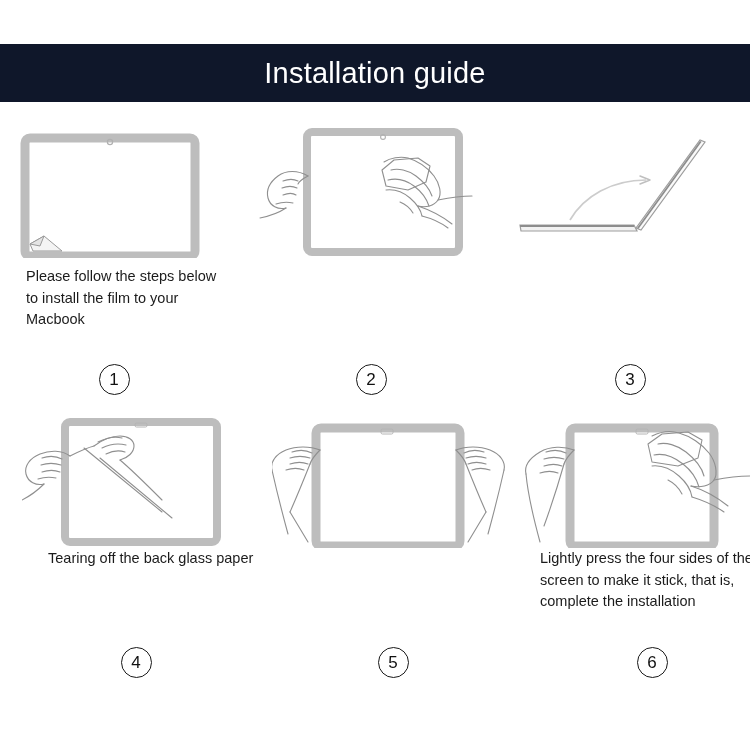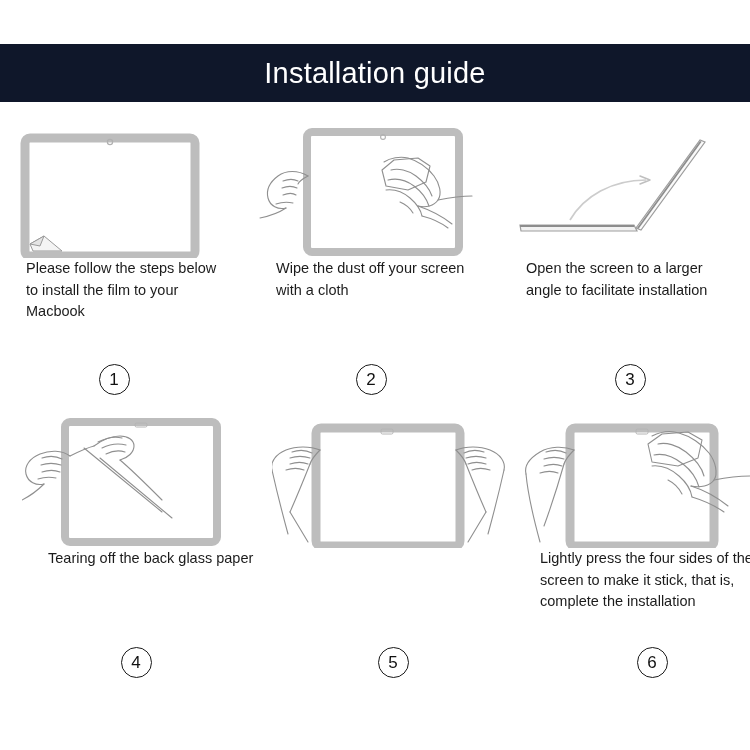--- a/index.html
+++ b/index.html
@@ -59,21 +59,21 @@
     width: 250px;
     height: 140px;
     position: relative;
     flex: none;
   }
   .illus svg { display: block; width: 250px; height: 140px; }
 
   .step-caption {
     width: 250px;
     box-sizing: border-box;
-    padding: 0 22px 0 26px;
+    padding: 8px 22px 0 26px;
     font-size: 14.5px;
     line-height: 21.5px;
     color: #1b1b1b;
     flex: none;
   }
   .row-bottom .step-caption { padding: 0 14px 0 26px; }
   .cell-6 .step-caption { padding: 0 6px 0 18px; }
   .cell-5 .step-caption { padding: 0 8px 0 24px; }
 
   .step-badge {
@@ -141,38 +141,36 @@
             <path d="M141 52 C148 50 158 52 166 58 C174 64 180 72 182 78"></path>
             <path d="M138 62 C146 60 156 62 164 68 C172 74 177 82 179 88"></path>
             <path d="M136 72 C144 71 153 74 160 80 C167 86 171 93 172 98"></path>
             <path d="M150 84 C155 86 160 90 163 95"></path>
             <path d="M188 82 C198 80 210 78 222 78"></path>
             <path d="M168 88 C180 92 192 98 202 106"></path>
             <path d="M172 98 C180 100 190 104 198 110"></path>
           </g>
         </svg>
       </div>
-      <div class="step-caption">Wipe the dust off your screen with a cloth</div>
       <div class="step-badge">2</div>
     </div>
 
     <div class="step-cell cell-3">
       <div class="illus">
         <svg viewBox="0 0 250 140" xmlns="http://www.w3.org/2000/svg">
           <g>
             <path d="M20 107 L134 107 L137 113 L21 113 Z" fill="#f2f2f2" stroke="#9d9d9d" stroke-width="1.2"></path>
             <path d="M20 107 L134 107 L134 109 L20 109 Z" fill="#8d8d8d"></path>
             <path d="M136 110 L200 22 L205 24 L141 112 Z" fill="#fafafa" stroke="#9d9d9d" stroke-width="1.2"></path>
             <path d="M137 110 L200 23 L201.6 23.8 L138.6 110.8 Z" fill="#8d8d8d"></path>
             <path d="M70 102 C84 78 112 62 146 62" fill="none" stroke="#cccccc" stroke-width="1.7"></path>
             <path d="M140 58 L150 62 L140 66" fill="none" stroke="#bfbfbf" stroke-width="1.5" stroke-linejoin="round" stroke-linecap="round"></path>
           </g>
         </svg>
       </div>
-      <div class="step-caption">Open the screen to a larger angle to facilitate installation</div>
       <div class="step-badge">3</div>
     </div>
   </div>
 
   <div class="row-bottom" style="display:flex;width:750px;">
 
     <div class="step-cell cell-4">
       <div class="illus">
         <svg viewBox="0 0 250 140" xmlns="http://www.w3.org/2000/svg">
           <rect x="43" y="14" width="152" height="120" rx="5" ry="5" fill="none" stroke="#bdbdbd" stroke-width="8"></rect>

